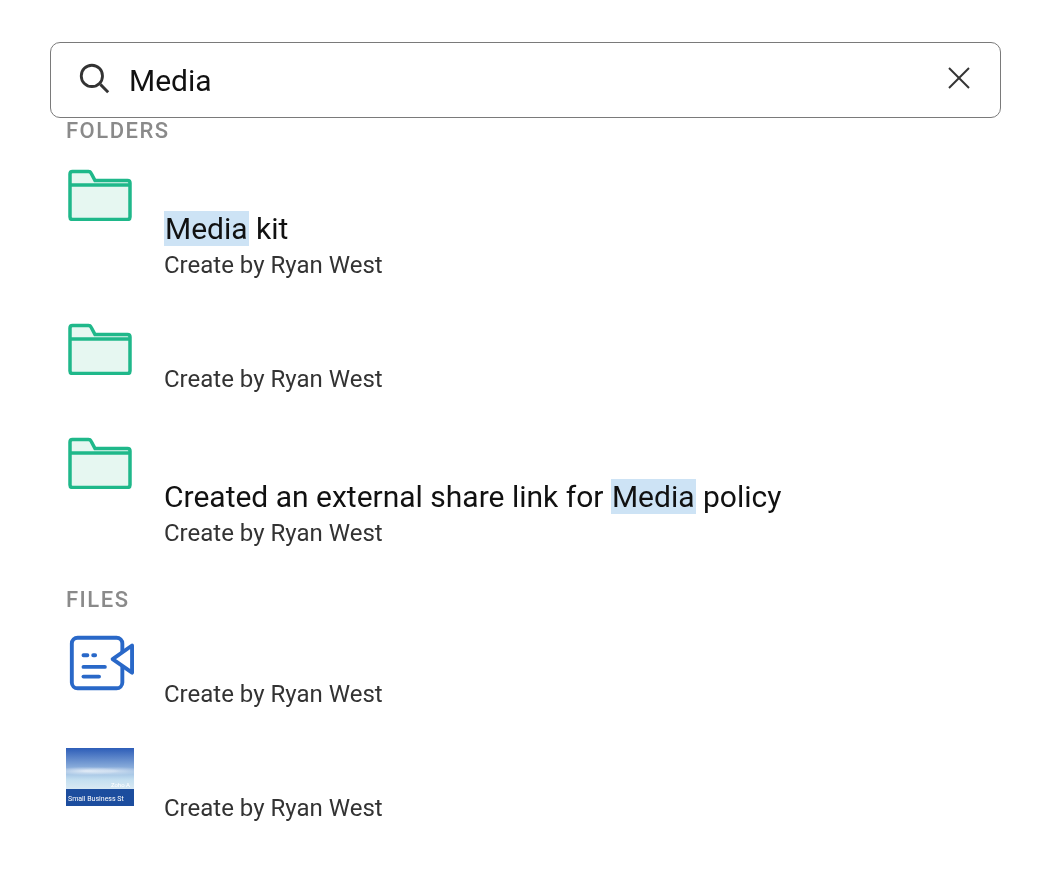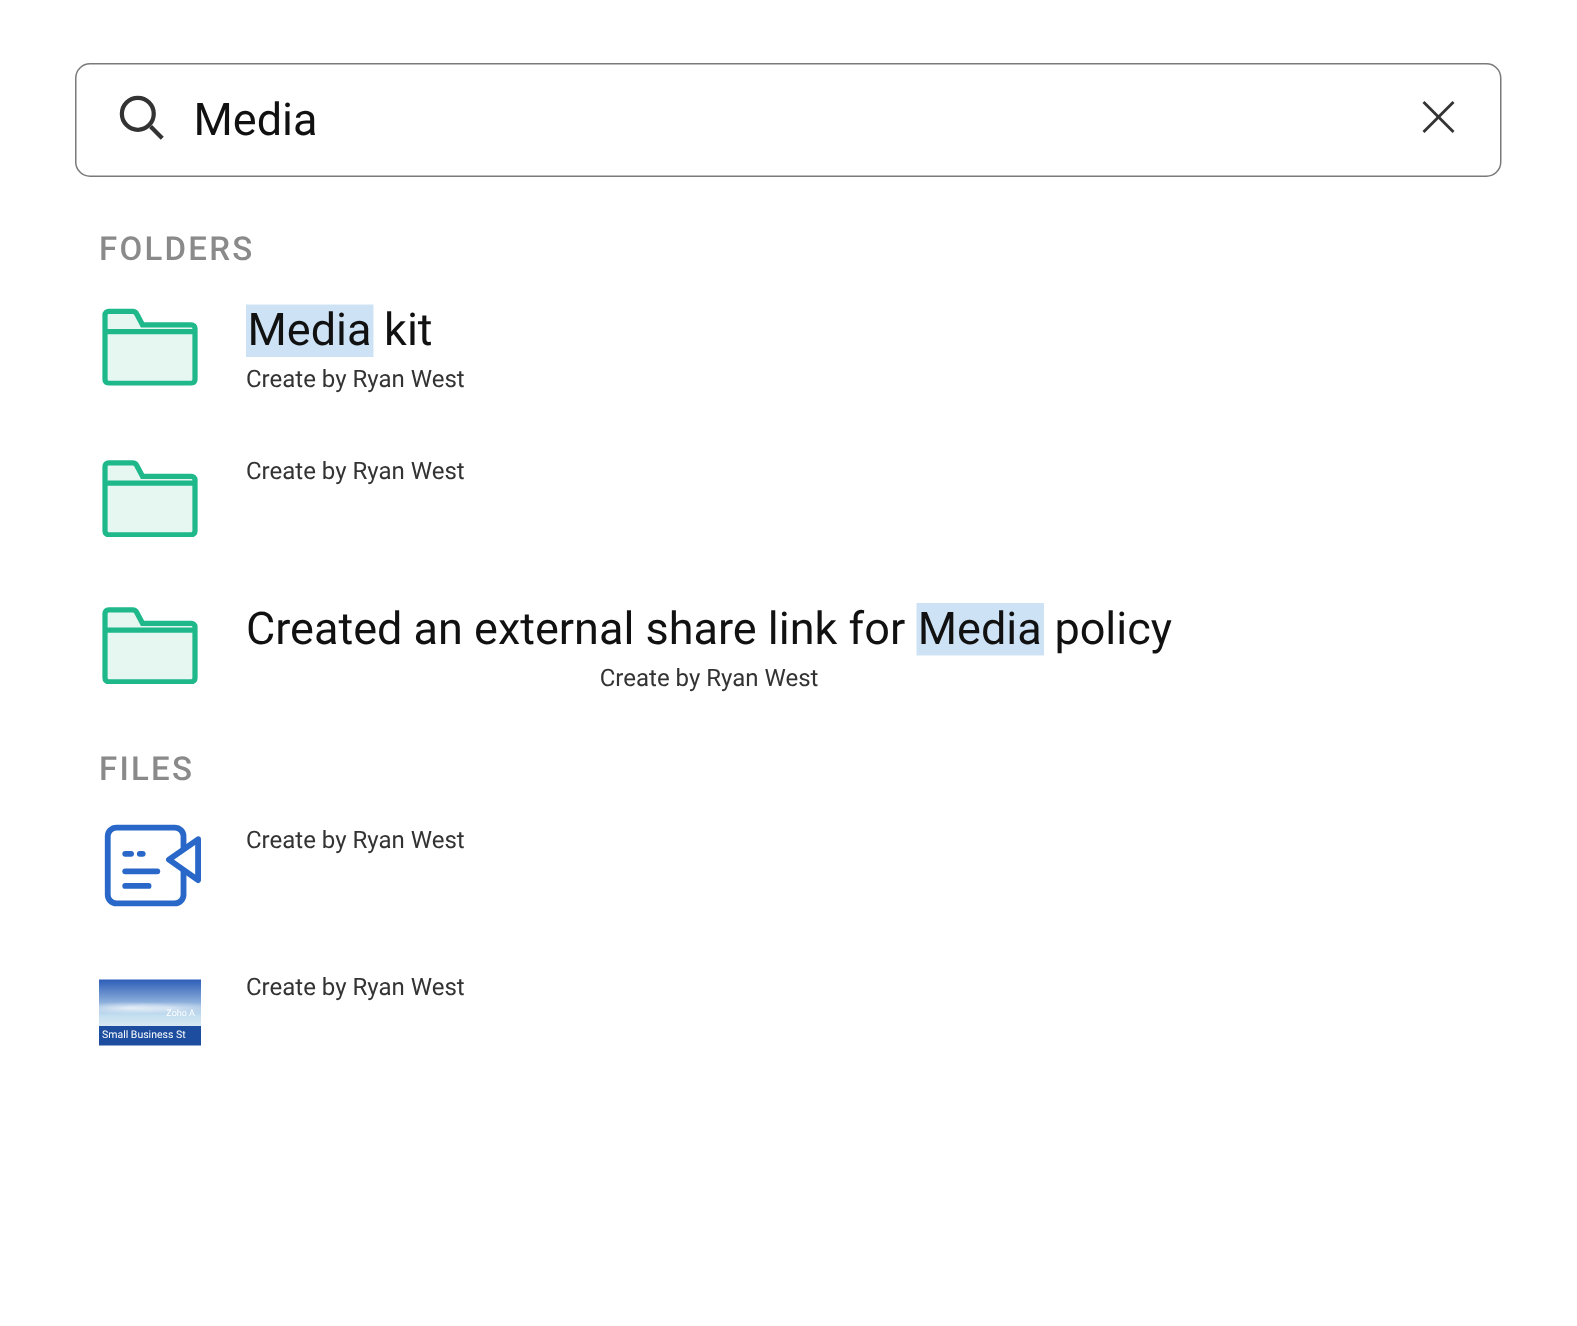--- a/index.html
+++ b/index.html
@@ -32,21 +32,20 @@
       font-family: inherit;
     }
     .search-input::placeholder {
       color: #111;
     }
     .section-header {
       font-size: 22px;
       font-weight: 500;
       color: #8a8a8a;
       letter-spacing: 1.5px;
-      margin-top: 36px;
       margin-bottom: 22px;
       margin-left: 16px;
     }
     .result-item {
       display: flex;
       align-items: flex-start;
       gap: 30px;
       margin-bottom: 40px;
       margin-left: 16px;
       cursor: pointer;
@@ -57,40 +56,40 @@
       display: flex;
       align-items: center;
       justify-content: center;
       flex-shrink: 0;
     }
     .result-text {
       display: flex;
       flex-direction: column;
       gap: 4px;
       padding-top: 2px;
+      margin-top: 44px;
     }
     .result-title {
       font-size: 30px;
       font-weight: 400;
       color: #111;
       line-height: 1.2;
     }
     .highlight {
       background: #cde3f5;
       padding: 0px 1px;
     }
     .result-subtitle {
-      font-size: 16px;
+      font-size: 24px;
       font-weight: 400;
       color: #333;
-      text-align: center;
     }
     .thumb {
       width: 68px;
-      height: 44px;
+      height: 58px;
       background: linear-gradient(to bottom, #2d5db8 0%, #c4dff0 55%, #d8e8f2 70%, #1c4d9e 70%, #1c4d9e 100%);
       position: relative;
       overflow: hidden;
     }
     .thumb-clouds {
       position: absolute;
       top: 30%;
       left: 0;
       right: 0;
       height: 12px;

